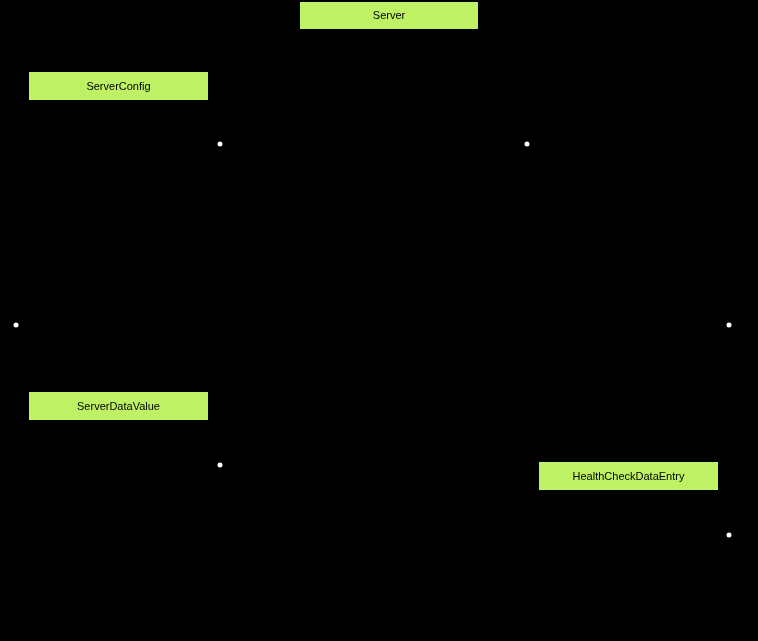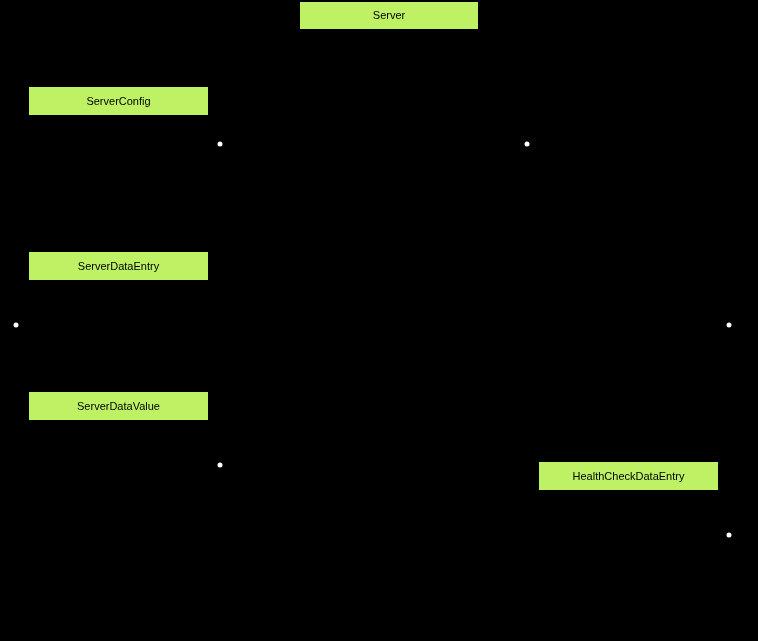--- a/index.html
+++ b/index.html
@@ -23,21 +23,21 @@
     line-height: 1;
     display: flex;
     align-items: center;
     justify-content: center;
     text-align: center;
     box-sizing: border-box;
     cursor: pointer;
     white-space: nowrap;
   }
   .node-server                 { left: 300px; top: 2px;   width: 178px; height: 27px; }
-  .node-server-config          { left: 29px;  top: 72px;  width: 179px; height: 28px; margin-top: 15px; }
+  .node-server-config          { left: 29px;  top: 72px;  width: 179px; height: 28px; }
   .node-health-check-config    { left: 539px; top: 72px;  width: 179px; height: 28px; }
   .node-server-data-entry      { left: 29px;  top: 252px; width: 179px; height: 28px; }
   .node-health-check-params    { left: 539px; top: 252px; width: 179px; height: 28px; }
   .node-server-data-value      { left: 29px;  top: 392px; width: 179px; height: 28px; }
   .node-health-check-data-entry{ left: 539px; top: 462px; width: 179px; height: 28px; }
 
   .dots-layer {
     position: absolute;
     left: 0; top: 0;
     width: 100%; height: 100%;
@@ -54,21 +54,20 @@
 </style>
 </head>
 <body>
 
 <div class="canvas">
   <div class="node node-server">Server</div>
 
   <div class="node node-server-config">ServerConfig</div>
 
 
-  <div class="node node-server-data-entry">ServerDataEntry</div>
 
 
   <div class="node node-server-data-value">ServerDataValue</div>
 
   <div class="node node-health-check-data-entry">HealthCheckDataEntry</div>
 
   <div class="dots-layer">
       <div class="dot" style="left: 220px; top: 144px;"></div>
       <div class="dot" style="left: 527px; top: 144px;"></div>
       <div class="dot" style="left: 16px; top: 325px;"></div>

